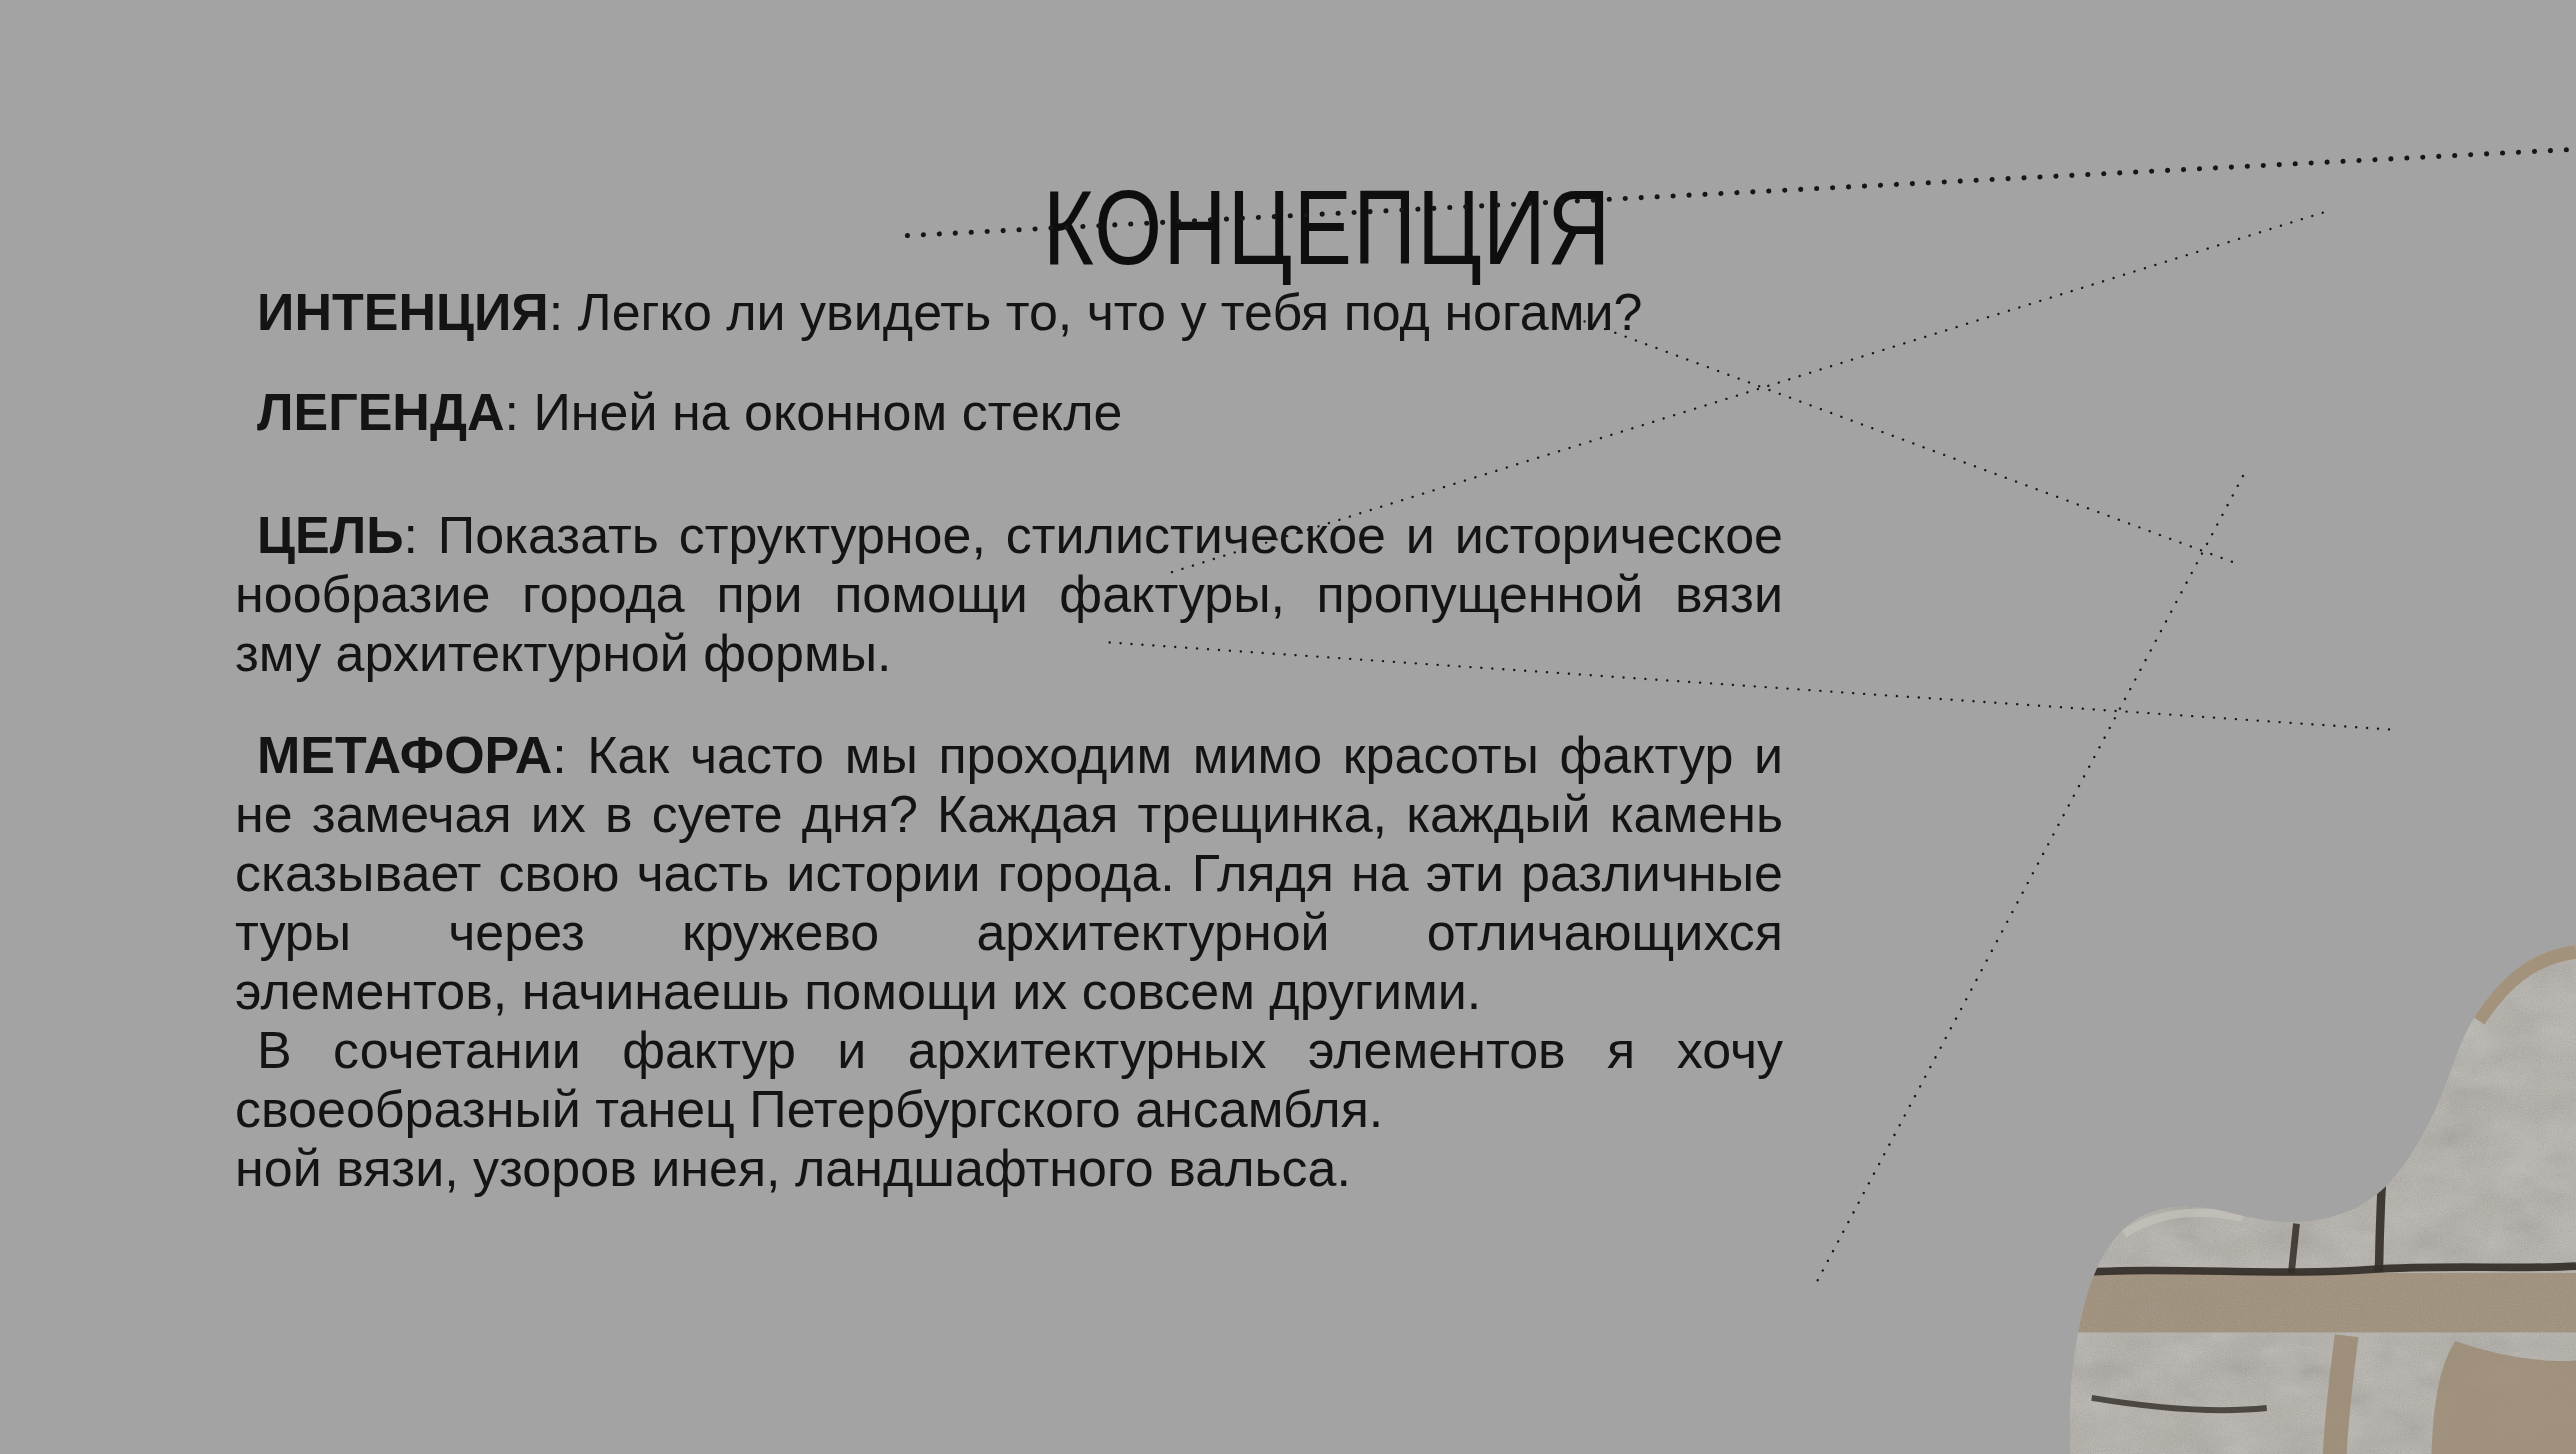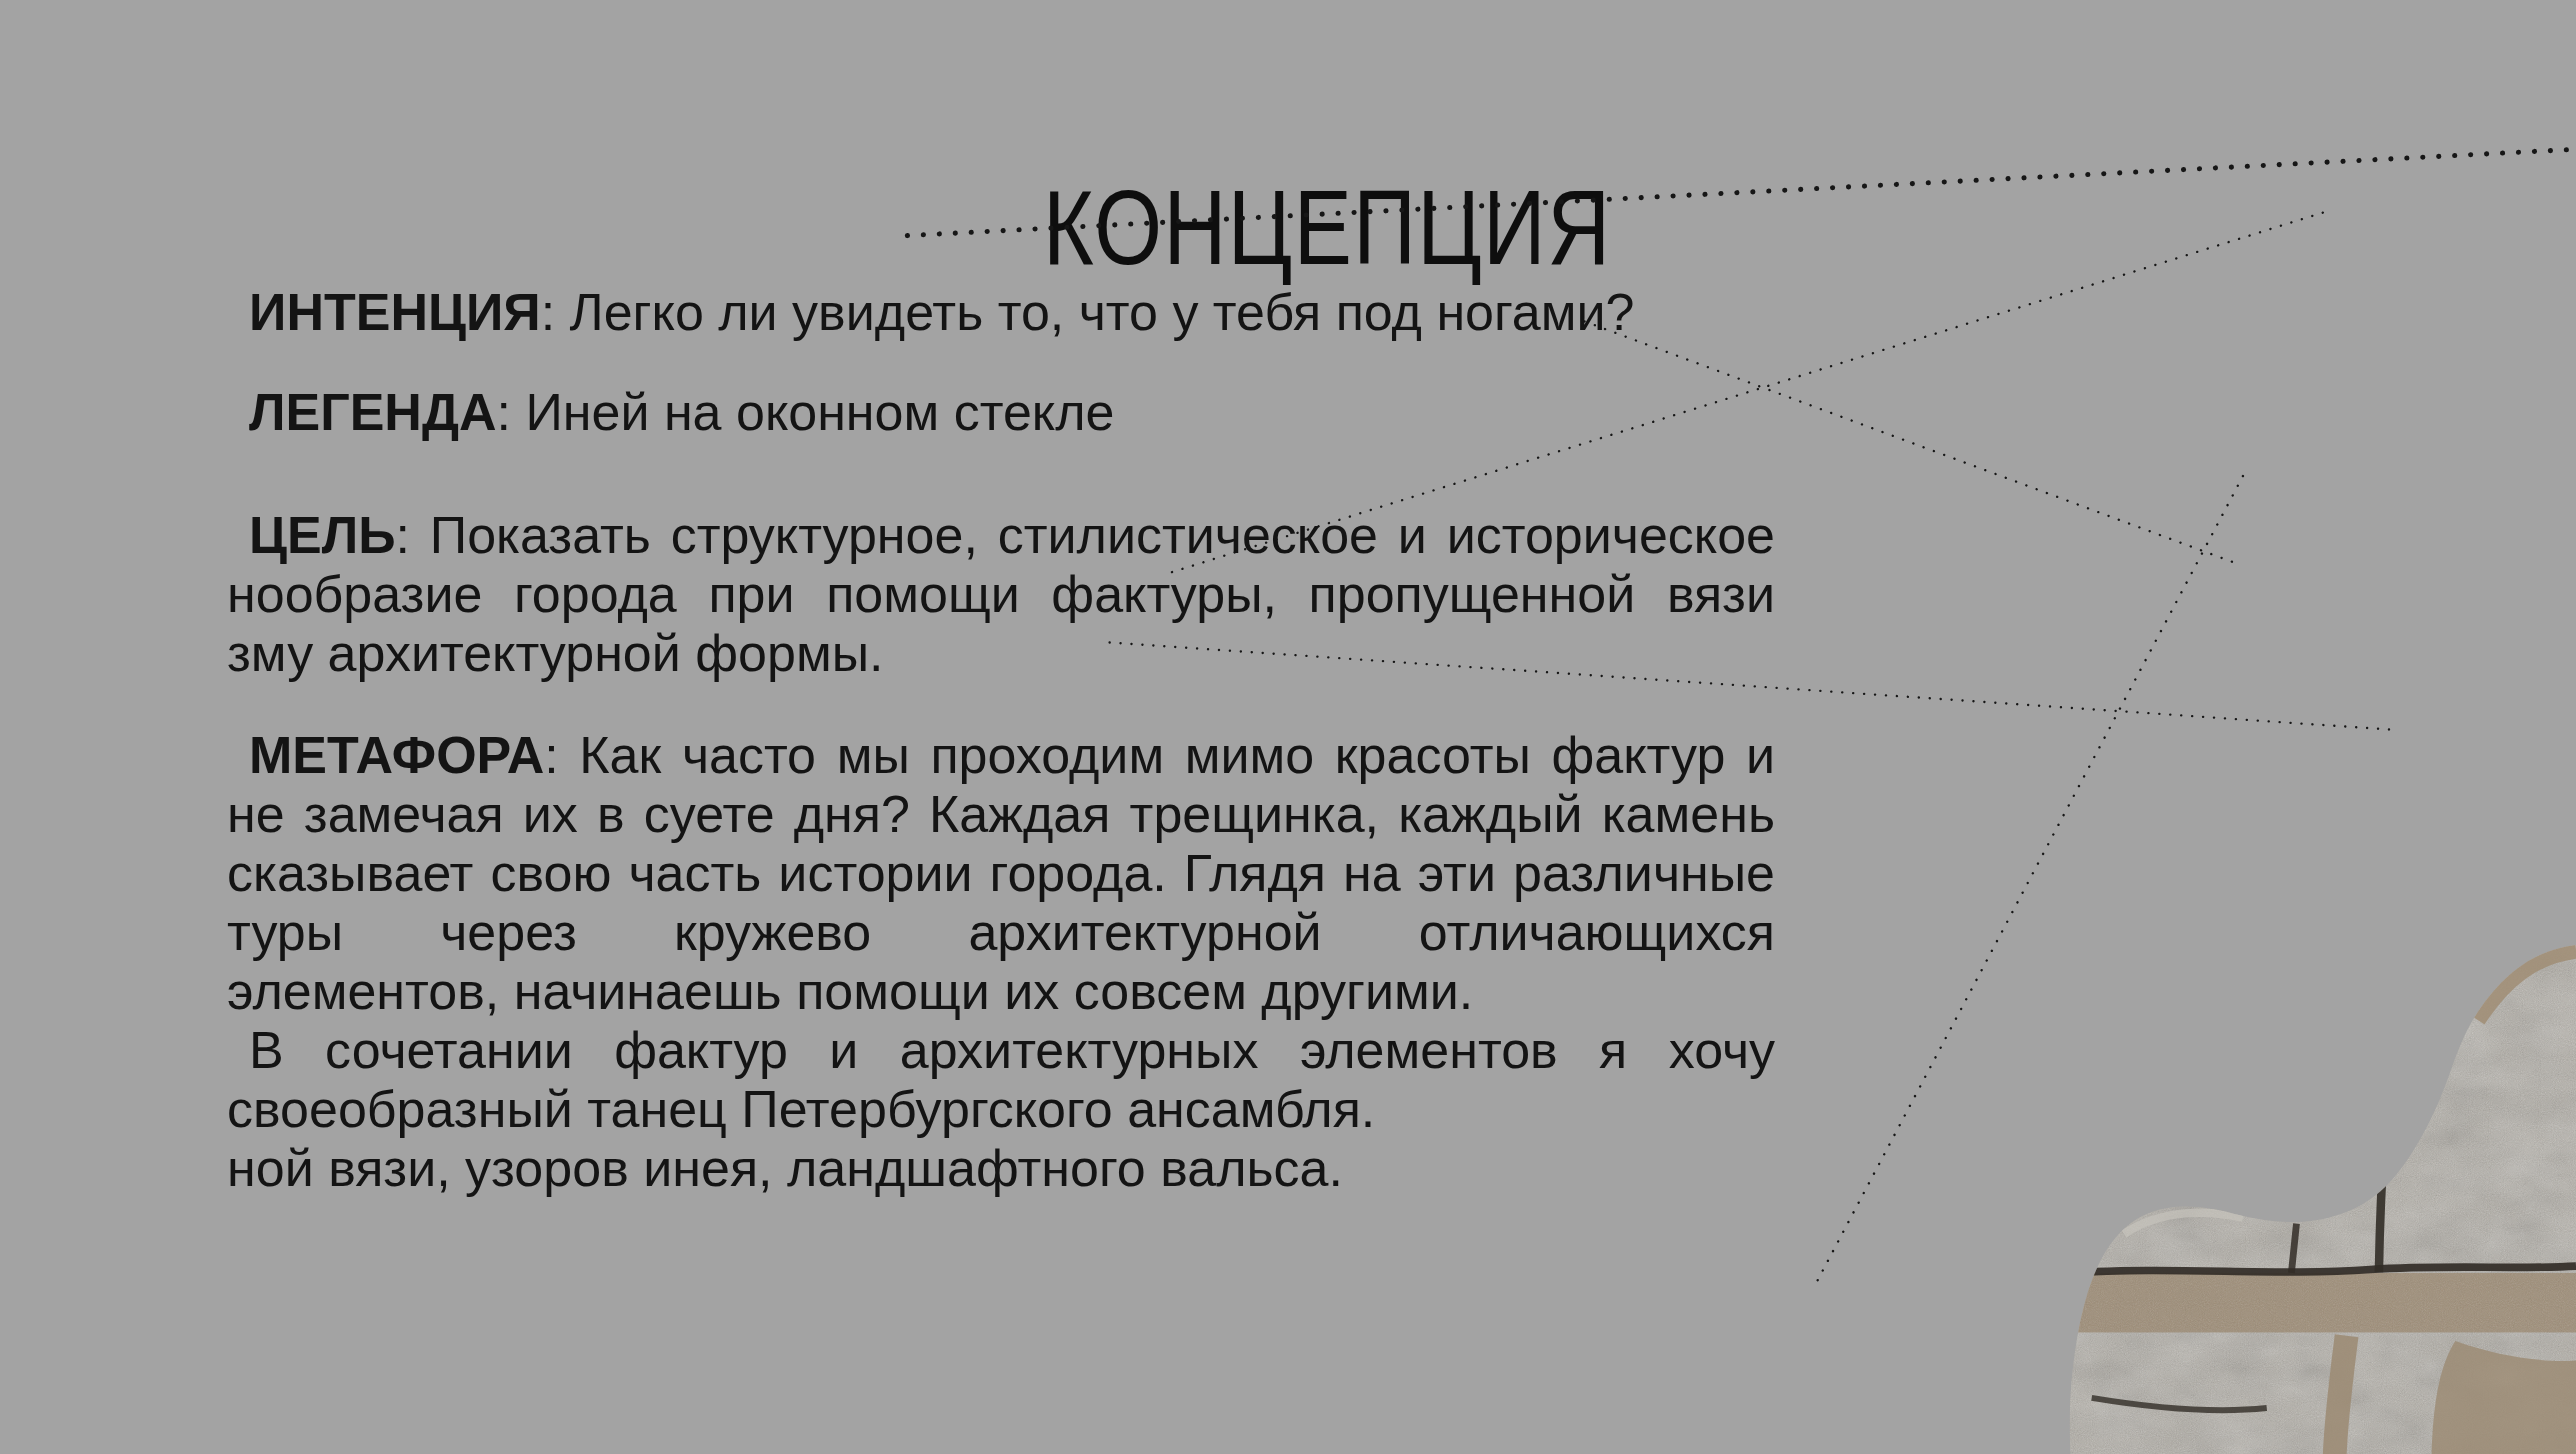--- a/index.html
+++ b/index.html
@@ -5,21 +5,21 @@
   html,body{margin:0;padding:0;background:#ffffff;}
   body{width:2576px;height:1455px;overflow:hidden;}
   .page{position:absolute;left:0;top:0;width:2576px;height:1455px;
         font-family:Liberation Sans, sans-serif;color:#131313;background:#a3a3a3;}
   .title{position:absolute;left:1043px;top:105px;font-size:105px;line-height:105px;
          letter-spacing:1.7px;white-space:nowrap;font-weight:400;
          transform:scaleX(0.83);transform-origin:0 0;color:#0e0e0e;}
   .decor{position:absolute;left:0;top:0;width:2576px;height:1455px;}
   .textcol{position:absolute;left:223px;top:0;width:1548px;height:1455px;
            font-size:52px;line-height:59px;color:#141414;}
-  .para{position:absolute;left:4px;width:100%;}
+  .para{position:absolute;left:12px;width:100%;}
   .p-intention{top:283px;}
   .p-metaphor{top:383px;}
   .p-goal{top:506px;}
   .p-legend{top:726px;}
   .line{height:59px;overflow:hidden;white-space:nowrap;}
   .line.j{white-space:normal;text-align:justify;text-align-last:justify;}
   .line.ind{padding-left:22px;}
   .line b{font-weight:700;}
 </style>
 </head>

